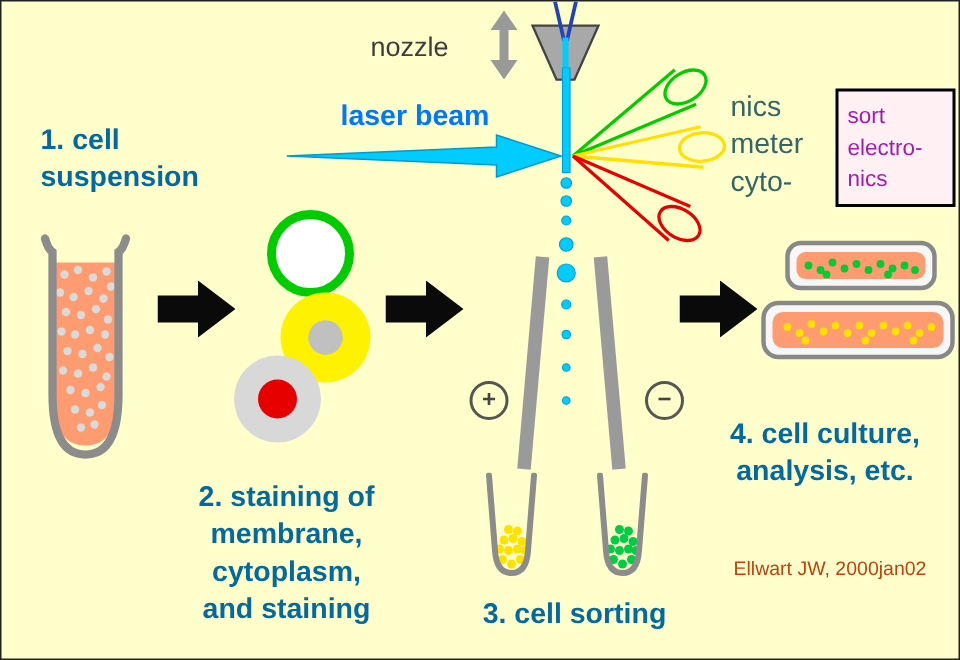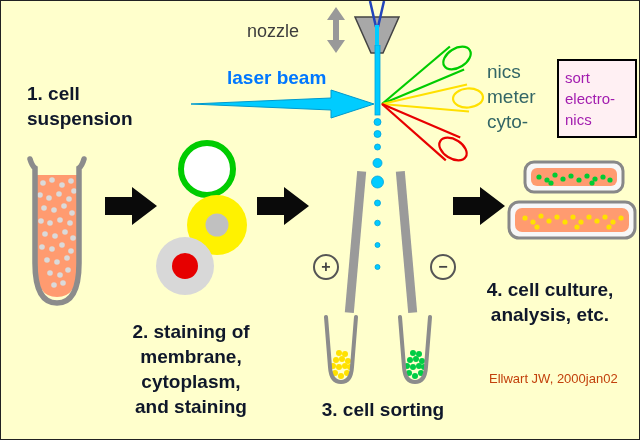--- a/index.html
+++ b/index.html
@@ -2,21 +2,21 @@
 <html><head>
 <meta charset="utf-8">
 <style>
   html,body { margin:0; padding:0; background:#eee; }
   .stage {
     position:relative; width:640px; height:440px;
     background:#FFFFCC; border:1px solid #222; box-sizing:border-box;
     font-family:"Liberation Sans","DejaVu Sans",sans-serif; overflow:hidden;
   }
   .abs { position:absolute; }
-  .step-label { font-weight:bold; font-size:19px; color:#0f172a; line-height:25px; white-space:nowrap; }
+  .step-label { font-weight:bold; font-size:19px; color:#0369a1; line-height:25px; white-space:nowrap; }
   .center { text-align:center; }
   .nozzle-label { font-size:18px; color:#3d3d3d; }
   .laser-label { font-size:19px; font-weight:bold; color:#0077FF; }
   .flow-label { font-size:19px; color:#336666; line-height:25px; }
   .sort-box {
     width:64px; border:2px solid #000000; background:#FFF0F3;
     padding:6px 6px; font-size:15px; line-height:21px; color:#a21caf;
   }
   .credit { font-size:13px; color:#c2410c; }
   .plate { position:absolute; width:9px; height:142px; background:#9A9A9A; }

